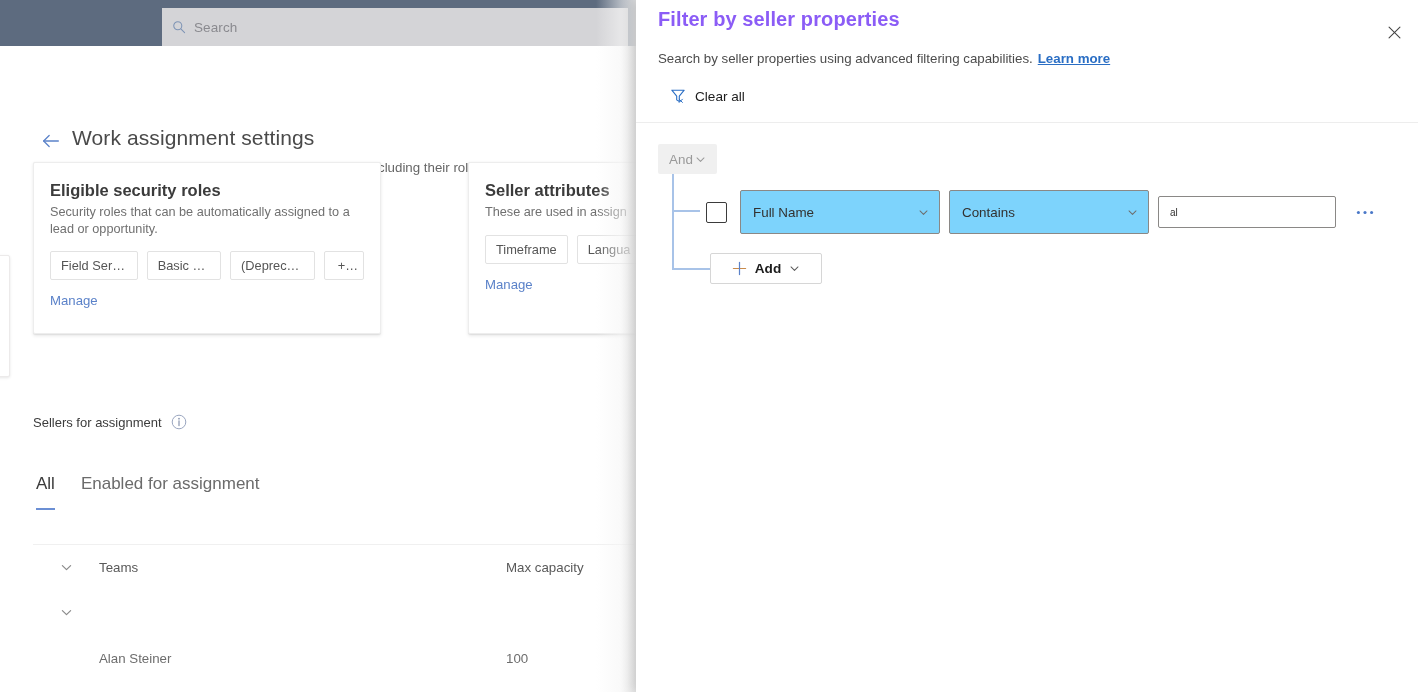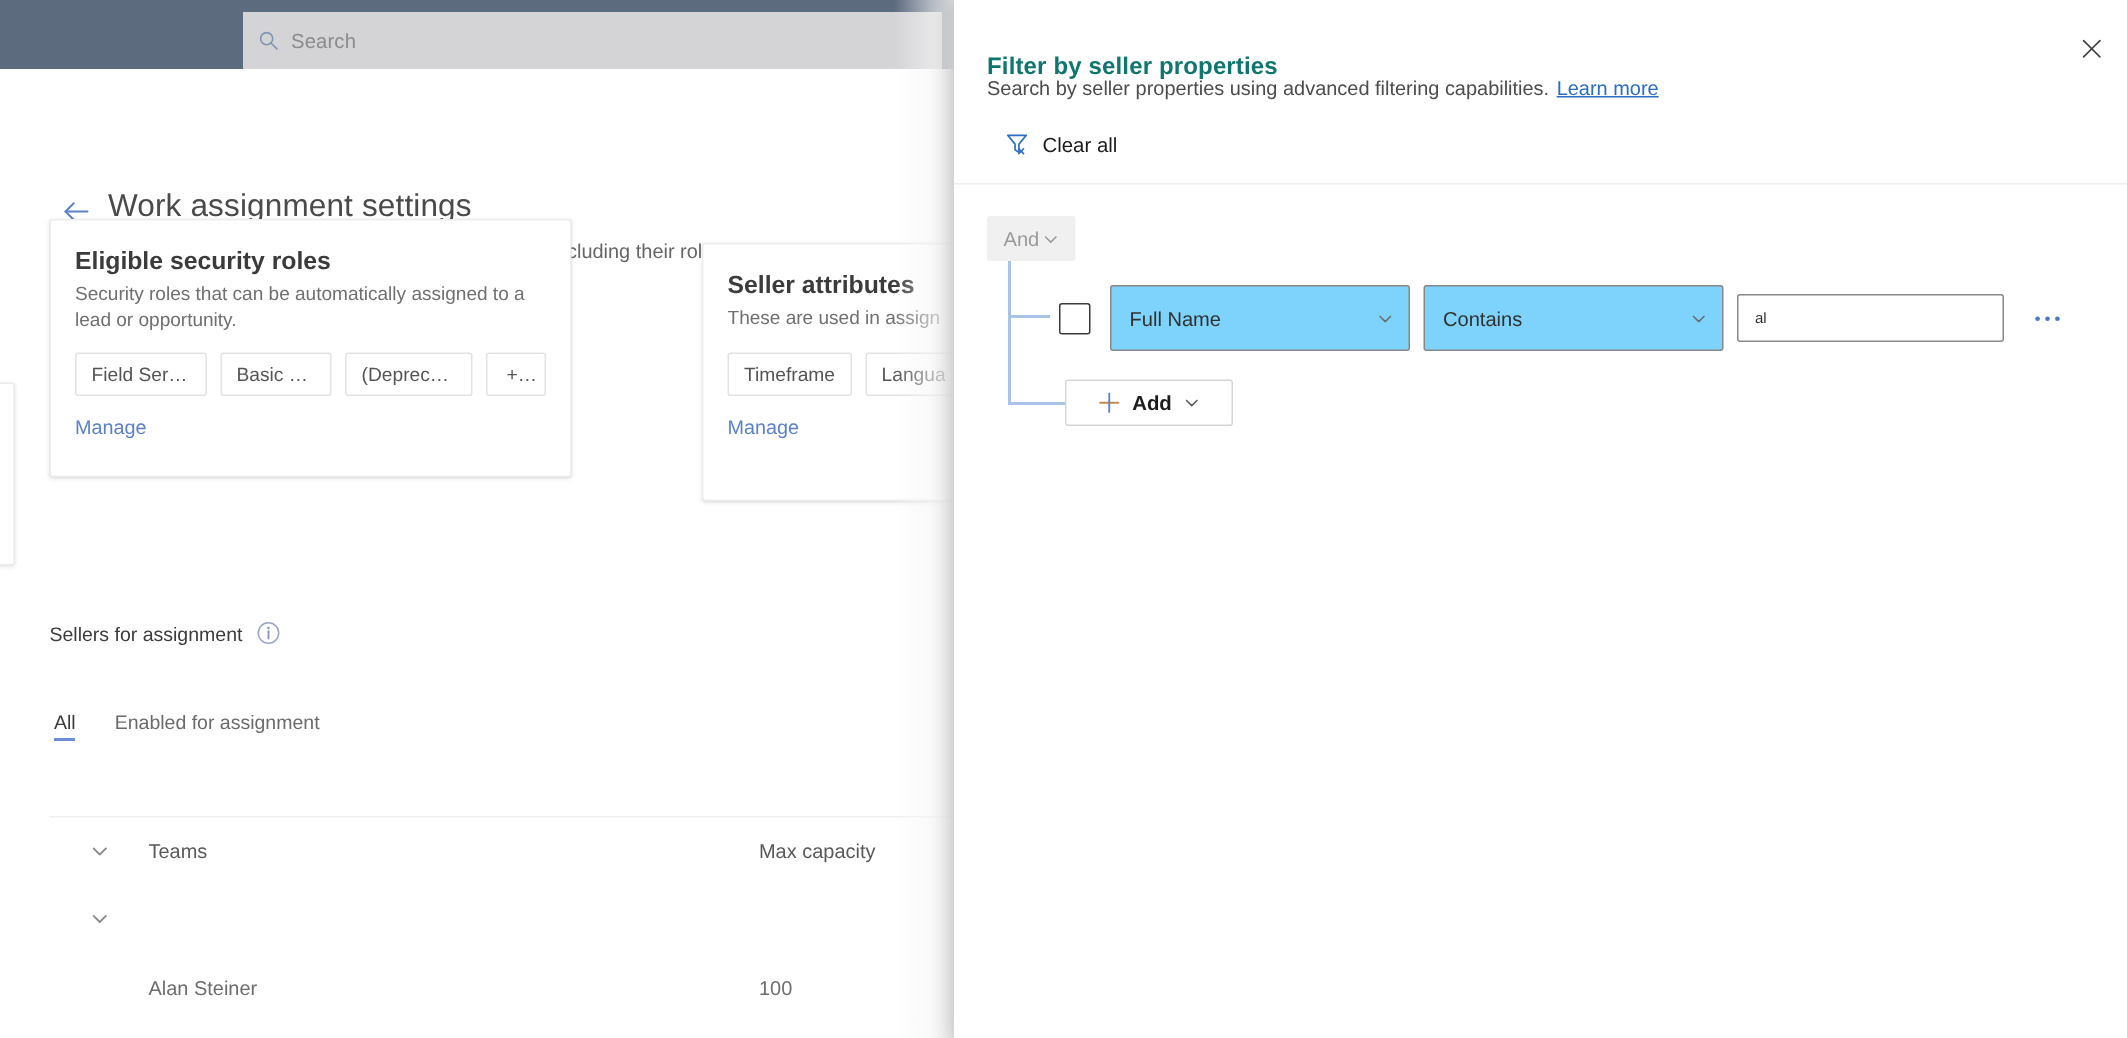--- a/index.html
+++ b/index.html
@@ -88,21 +88,21 @@
 
   
   .card {
     position: absolute;
     background: #ffffff;
     border: 1px solid #ededed;
     border-radius: 2px;
     box-shadow: 0 1.2px 3.6px rgba(0,0,0,.09), 0 0.3px 0.9px rgba(0,0,0,.06);
     padding: 18px 16px 14px 16px;
   }
-  .card-1 { left: 33px; top: 100px; width: 348px; height: 172px; }
+  .card-1 { left: 33px; top: 116px; width: 348px; height: 172px; }
   .card-2 { left: 468px; top: 116px; width: 418px; height: 172px; }
 
   .card-title {
     font-size: 16.5px;
     color: #3b3b3b;
     font-weight: 600;
     margin: 0 0 4px 0;
     white-space: nowrap;
   }
   .card-desc {
@@ -155,23 +155,23 @@
   }
   .info-icon { width: 16px; height: 16px; display: block; }
 
   .tabs {
     position: absolute;
     left: 36px; top: 428px;
     display: flex;
     gap: 26px;
   }
   .tab {
-    font-size: 13px;
+    font-size: 17px;
     color: #6b6b6b;
-    padding-bottom: 5px;
+    padding-bottom: 16px;
     cursor: pointer;
     position: relative;
   }
   .tab.active { color: #3a3a3a; }
   .tab.active::after {
     content: "";
     position: absolute;
     left: 0; right: 0; bottom: 0;
     height: 2.5px;
     background: #6b8fd4;
@@ -235,23 +235,23 @@
     position: absolute;
     top: 0; left: 636px;
     width: 782px;
     height: 692px;
     background: #ffffff;
     box-shadow: -3px 0 10px rgba(0,0,0,.13);
     z-index: 10;
   }
   .panel-title {
     position: absolute;
-    left: 22px; top: 36px;
-    font-size: 16px;
-    color: #0f766e;
+    left: 22px; top: 8px;
+    font-size: 20px;
+    color: #8b5cf6;
     font-weight: 600;
     letter-spacing: .1px;
   }
   .panel-close {
     position: absolute;
     right: 8px; top: 16px;
     width: 32px; height: 32px;
     display: flex; align-items: center; justify-content: center;
     cursor: pointer;
   }
@@ -260,20 +260,21 @@
     position: absolute;
     left: 22px; top: 51px;
     font-size: 13.3px;
     color: #4c4c4c;
   }
   .panel-sub a {
     color: #2a6ec4;
     text-decoration: underline;
     margin-left: 5px;
     cursor: pointer;
+    font-weight: bold;
   }
   .clear-all {
     position: absolute;
     left: 34px; top: 88px;
     display: flex;
     align-items: center;
     gap: 9px;
     cursor: pointer;
   }
   .filter-clear-icon { width: 16px; height: 16px; display: block; }

